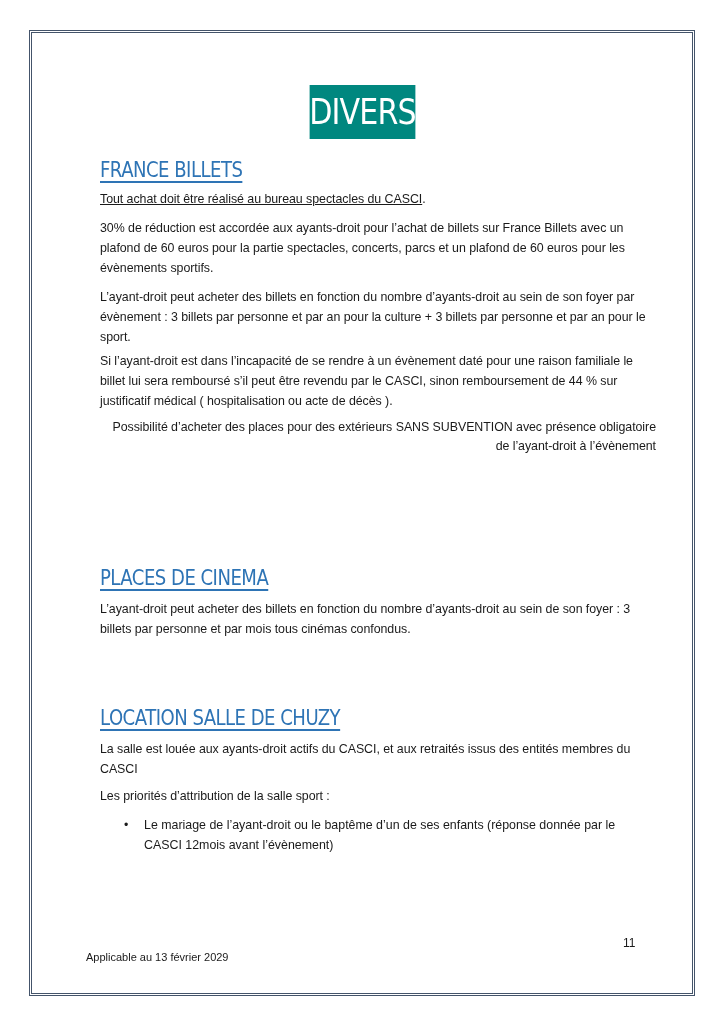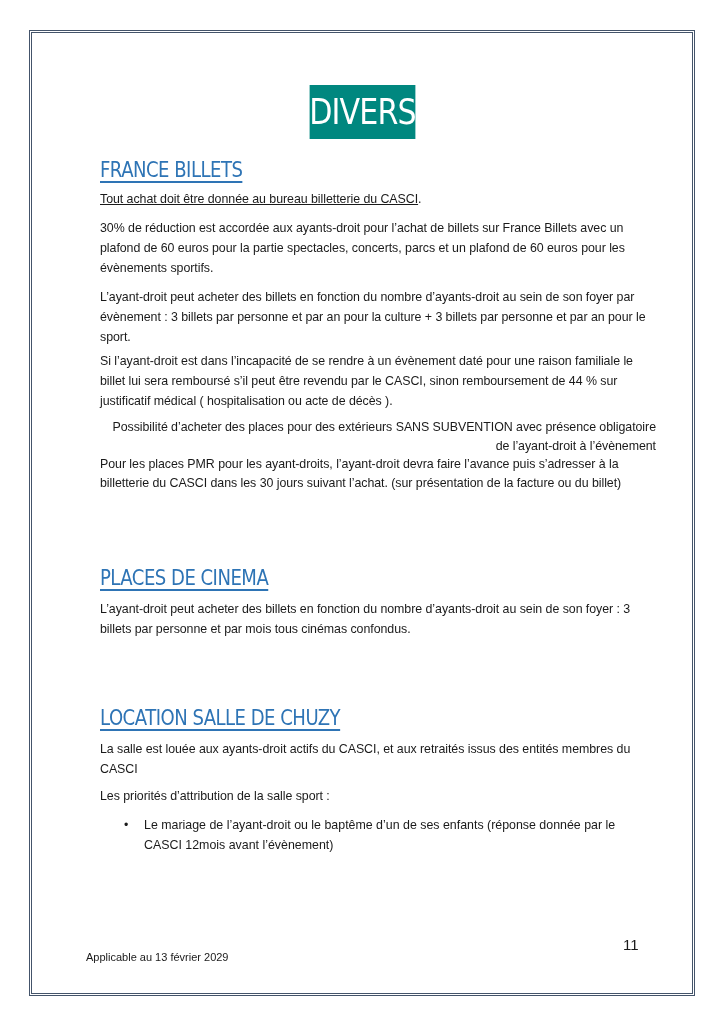--- a/index.html
+++ b/index.html
@@ -82,21 +82,21 @@
     }
     ul.prio-list li .bullet {
       position: absolute;
       left: 24px;
       top: 0;
     }
     .page-number {
       position: absolute;
       left: 623px;
       top: 936px;
-      font-size: 15px;
+      font-size: 12px;
       color: #1a1a1a;
     }
     .footer-text {
       position: absolute;
       left: 86px;
       top: 951px;
       font-size: 11px;
       color: #1a1a1a;
     }
   </style>
@@ -105,38 +105,37 @@
 
 <div class="page-border"></div>
 
 <div class="title-box">DIVERS</div>
 
 <div class="content" style="top:158px;">
   <h2 class="section-heading">FRANCE BILLETS</h2>
 </div>
 
 <div class="content" style="top:189px;">
-  <p class="para"><span class="u">Tout achat doit être donnée au bureau billetterie du CASCI</span><span>.</span></p>
+  <p class="para"><span class="u">Tout achat doit être réalisé au bureau spectacles du CASCI</span><span>.</span></p>
 </div>
 
 <div class="content" style="top:218px;">
   <p class="para">30% de réduction est accordée aux ayants-droit pour l’achat de billets sur France Billets avec un plafond de 60 euros pour la partie spectacles, concerts, parcs et un plafond de 60 euros pour les évènements sportifs.</p>
 </div>
 
 <div class="content" style="top:287px;">
   <p class="para">L’ayant-droit peut acheter des billets en fonction du nombre d’ayants-droit au sein de son foyer par évènement : 3 billets par personne et par an pour la culture + 3 billets par personne et par an pour le sport.</p>
 </div>
 
 <div class="content" style="top:351px;">
   <p class="para">Si l’ayant-droit est dans l’incapacité de se rendre à un évènement daté pour une raison familiale le billet lui sera remboursé s’il peut être revendu par le CASCI, sinon remboursement de 44 %  sur justificatif médical ( hospitalisation ou acte de décès ).</p>
 </div>
 
 <div class="content" style="top:418px;">
   <p class="para" style="line-height:18.5px;text-align:right;">Possibilité d’acheter des places pour des extérieurs SANS SUBVENTION avec présence obligatoire de l’ayant-droit à l’évènement</p>
-  <p class="para" style="line-height:18.5px;">Pour les places PMR pour les ayant-droits, l’ayant-droit devra faire l’avance puis s’adresser à la billetterie du CASCI dans les 30 jours suivant l’achat. (sur présentation de la facture ou du billet)</p>
 </div>
 
 <div class="content" style="top:566px;">
   <h2 class="section-heading">PLACES DE CINEMA</h2>
 </div>
 
 <div class="content" style="top:599px;">
   <p class="para">L’ayant-droit peut acheter des billets en fonction du nombre d’ayants-droit au sein de son foyer : 3 billets par personne et par mois tous cinémas confondus.</p>
 </div>
 

